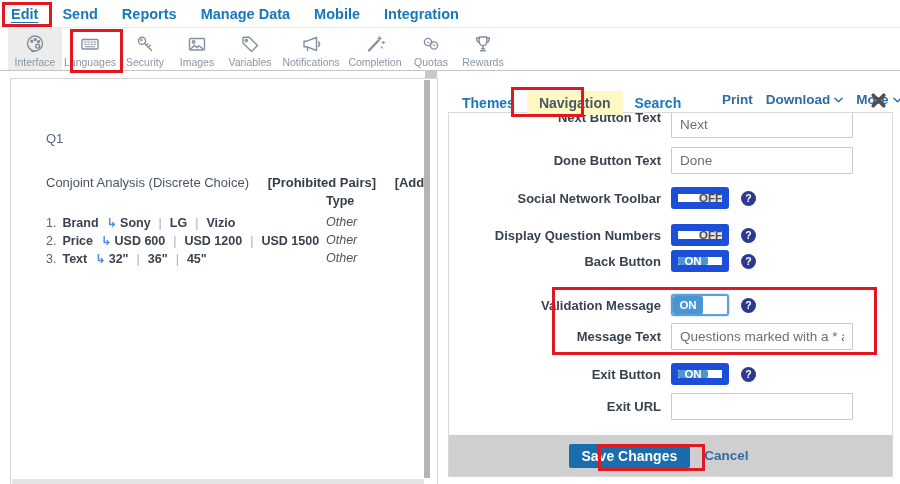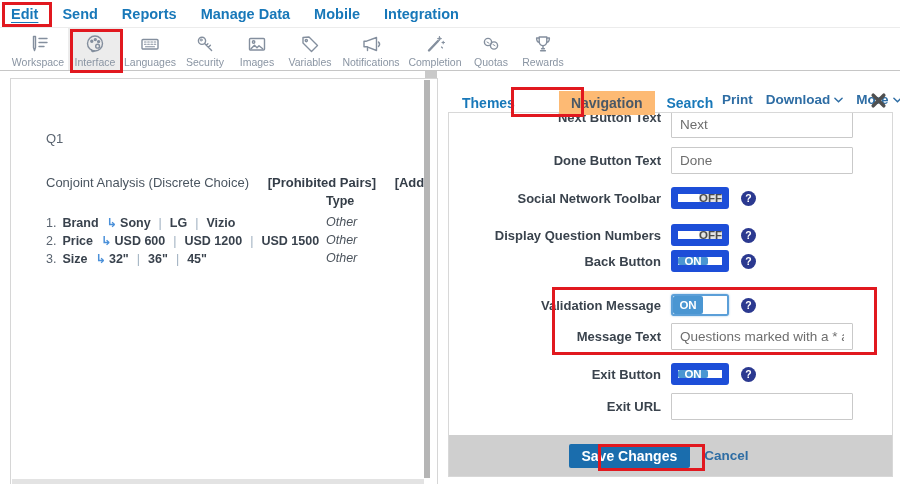--- a/index.html
+++ b/index.html
@@ -65,21 +65,21 @@
   .attr-row .arrow::before { content:"\21B3"; color:#4a90d9; font-weight:700; margin-right:3px; }
   .attr-row .lvl { font-weight:700; color:#39424d; }
   .attr-row .lvl:not(.first)::before {
     content:"|"; color:#9fb0c0; font-weight:400; margin:0 8px;
   }
   .attr-row .atype { position:absolute; left:280px; font-style:italic; font-weight:400; color:#4a525b; }
 
   
   .panel-tabs { position:absolute; left:450px; top:89px; height:27px; display:flex; align-items:center; z-index:5; }
   .ptab { font-size:14px; font-weight:700; color:#1878b9; padding:4px 12px; cursor:pointer; white-space:nowrap; }
-  .ptab.active { background:#fdba74; color:#4a5866;margin-left:32px; }
+  .ptab.active { background:#fef9c3; color:#4a5866; }
   .panel-actions {
     position:absolute; top:92px; left:722px; display:flex; align-items:center; gap:13px;
     font-size:13.5px; font-weight:700; color:#2e6da4; z-index:5;
   }
   .paction { display:flex; align-items:center; gap:4px; cursor:pointer; white-space:nowrap; }
   .close-btn { position:absolute; left:870px; top:92px; width:17px; height:17px; cursor:pointer; z-index:5; }
 
   
   .form-panel {
     position:absolute; left:448px; top:112px; width:445px; height:365px;
@@ -143,29 +143,20 @@
 <div class="navbar">
   <span class="nav-item active">Edit</span>
   <span class="nav-item">Send</span>
   <span class="nav-item">Reports</span>
   <span class="nav-item">Manage Data</span>
   <span class="nav-item">Mobile</span>
   <span class="nav-item">Integration</span>
 </div>
 
 <div class="toolbar">
-  <div class="tool-item" style="width:60px">
-    <span class="ticon">
-      <svg width="22" height="22" viewBox="0 0 22 22">
-          <path d="M6.5 3.5v11l1 3 1-3v-11z"></path>
-          <path d="M12 5.5h8M12 9.5h8M12 13.5h5"></path>
-        </svg>
-    </span>
-    <span class="tlabel">Workspace</span>
-  </div>
   <div class="tool-item active" style="width:54px">
     <span class="ticon">
       <svg width="22" height="22" viewBox="0 0 22 22">
           <circle cx="11" cy="10.5" r="7.5"></circle>
           <circle cx="7.8" cy="8.3" r="1" fill="#848f9e"></circle>
           <circle cx="11.3" cy="6.6" r="1" fill="#848f9e"></circle>
           <circle cx="14.6" cy="8.6" r="1" fill="#848f9e"></circle>
           <circle cx="13.6" cy="13.2" r="1.9"></circle>
           <path d="M10.5 17.8c-1.2 1.4-3.2.8-3-1"></path>
         </svg>
@@ -264,21 +255,21 @@
 
   <div class="attr-row" style="top:136px">
     <span class="idx">1.</span><span class="nm">Brand</span><span class="arrow"></span><span class="lvl first">Sony</span><span class="lvl">LG</span><span class="lvl">Vizio</span>
     <span class="atype">Other</span>
   </div>
   <div class="attr-row" style="top:154px">
     <span class="idx">2.</span><span class="nm">Price</span><span class="arrow"></span><span class="lvl first">USD 600</span><span class="lvl">USD 1200</span><span class="lvl">USD 1500</span>
     <span class="atype">Other</span>
   </div>
   <div class="attr-row" style="top:172px">
-    <span class="idx">3.</span><span class="nm">Size</span><span class="arrow"></span><span class="lvl first">32"</span><span class="lvl">36"</span><span class="lvl">45"</span>
+    <span class="idx">3.</span><span class="nm">Text</span><span class="arrow"></span><span class="lvl first">32"</span><span class="lvl">36"</span><span class="lvl">45"</span>
     <span class="atype">Other</span>
   </div>
 
   <div class="lp-vscroll"></div>
   <div class="lp-hscroll"></div>
 </div>
 <div class="scroll-notch"></div>
 
 <div class="panel-tabs">
   <span class="ptab">Themes</span>

